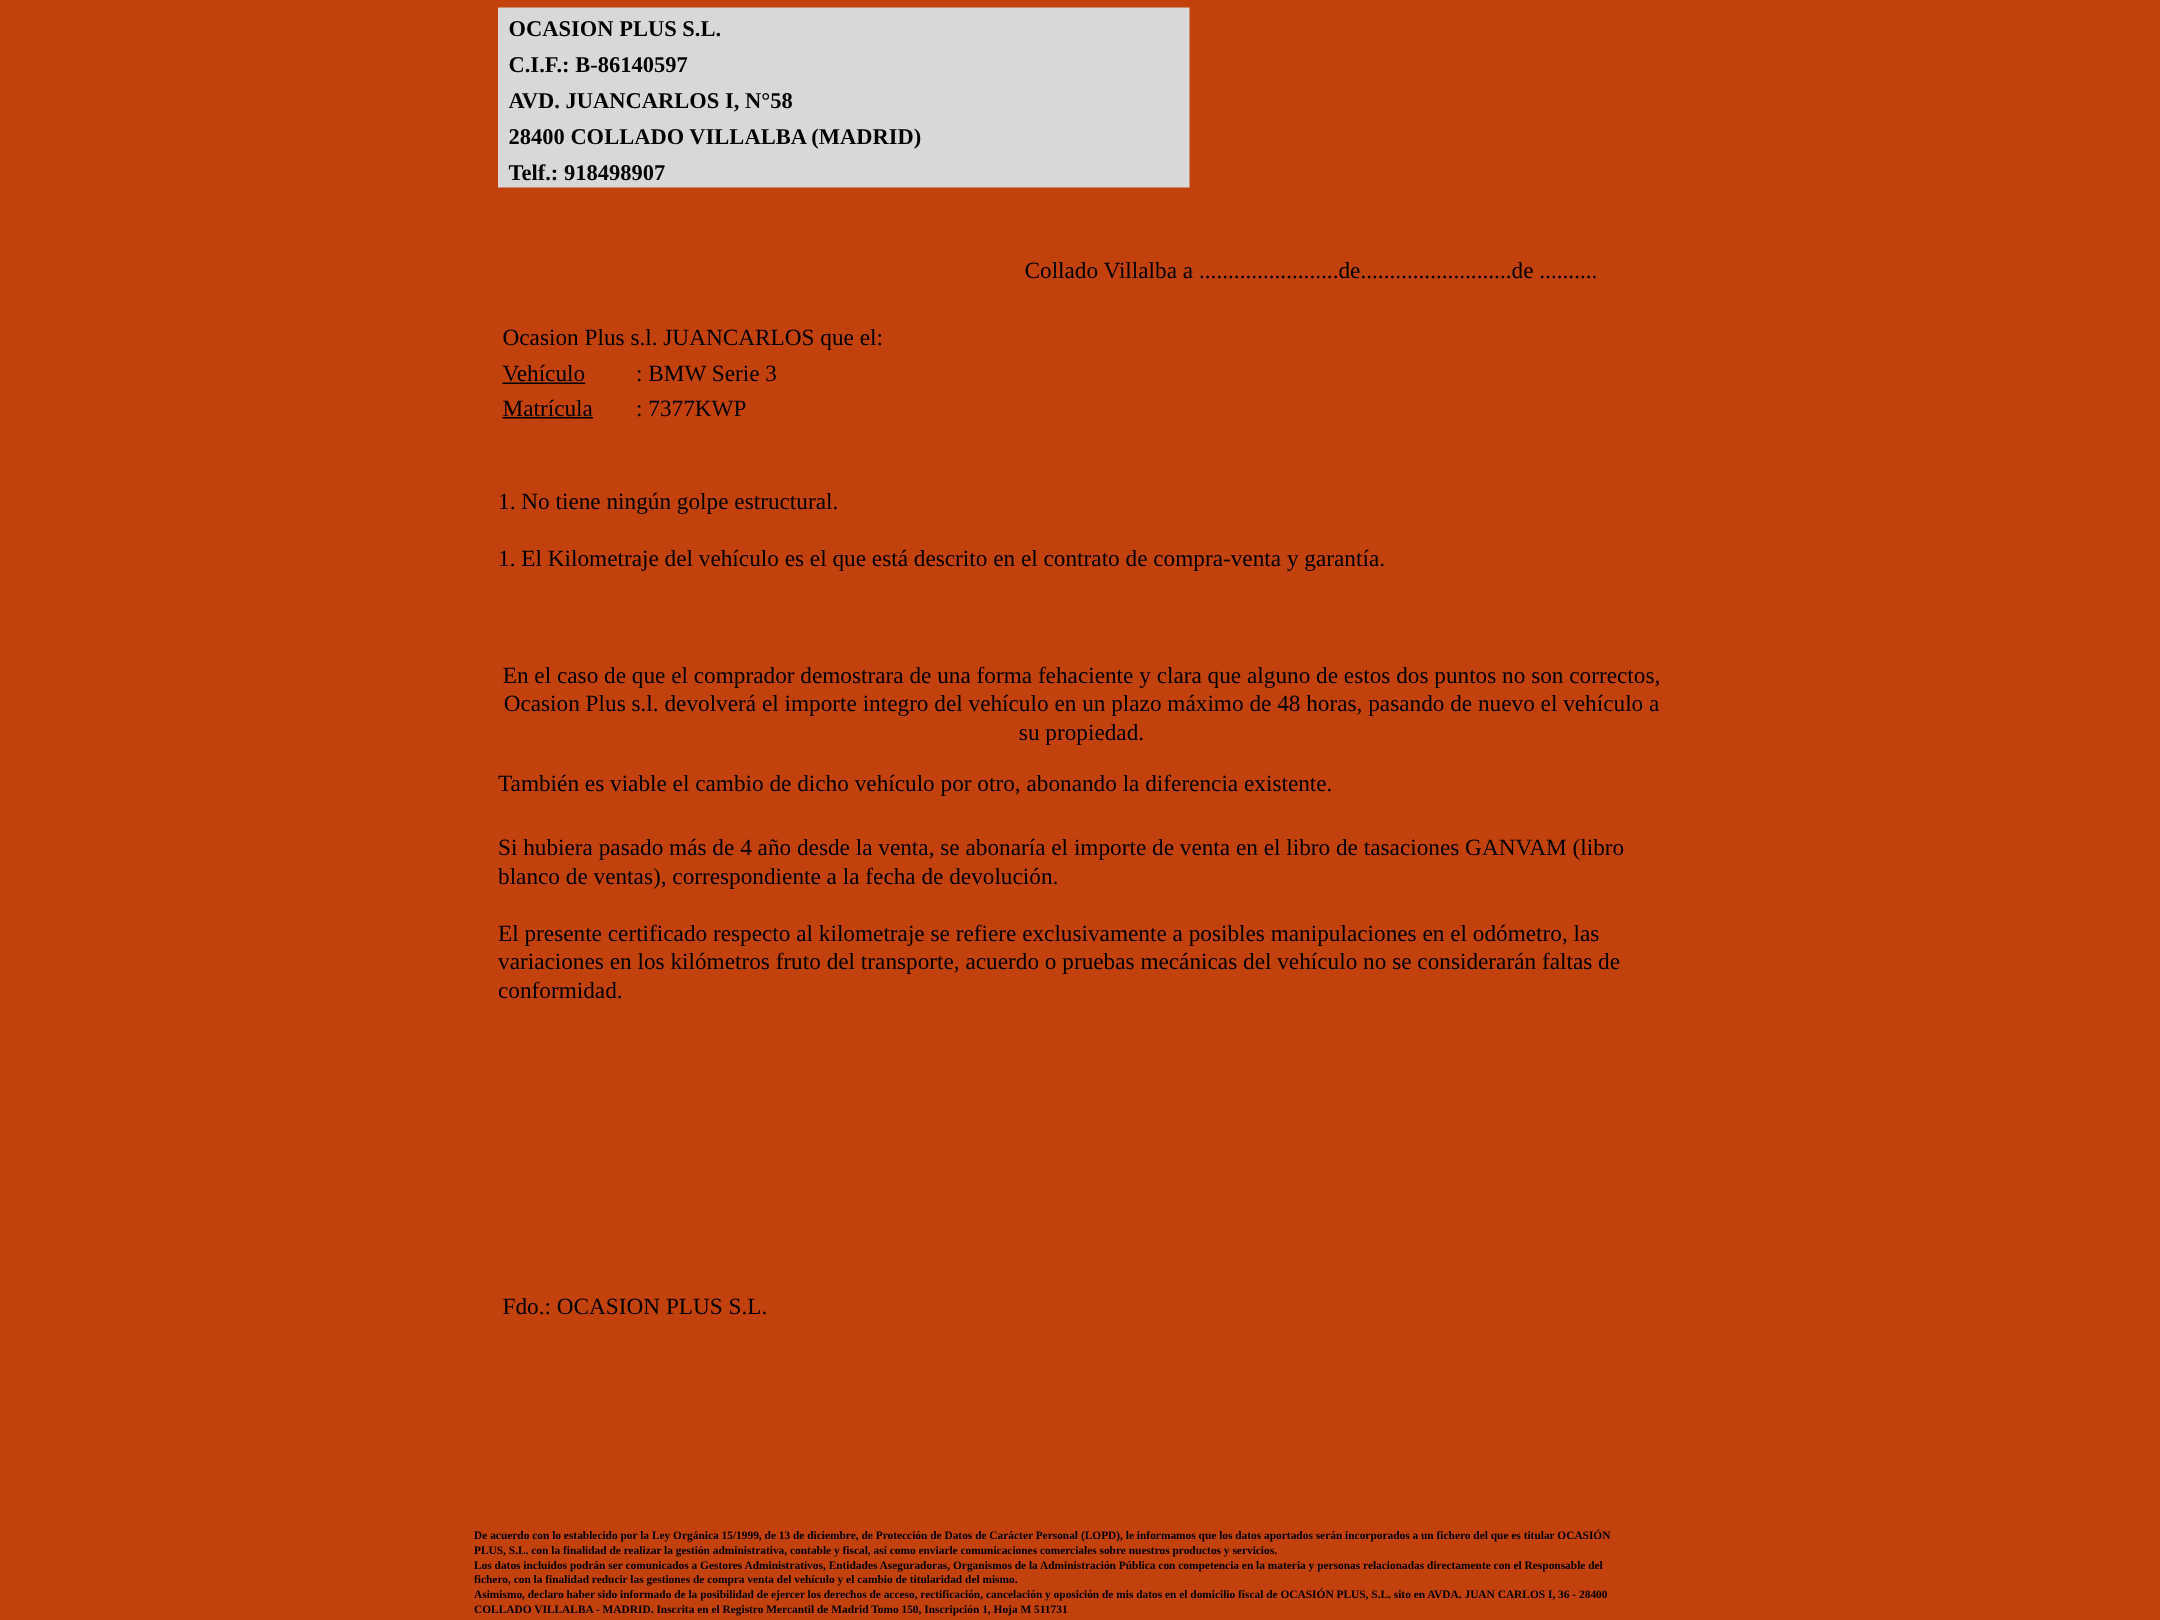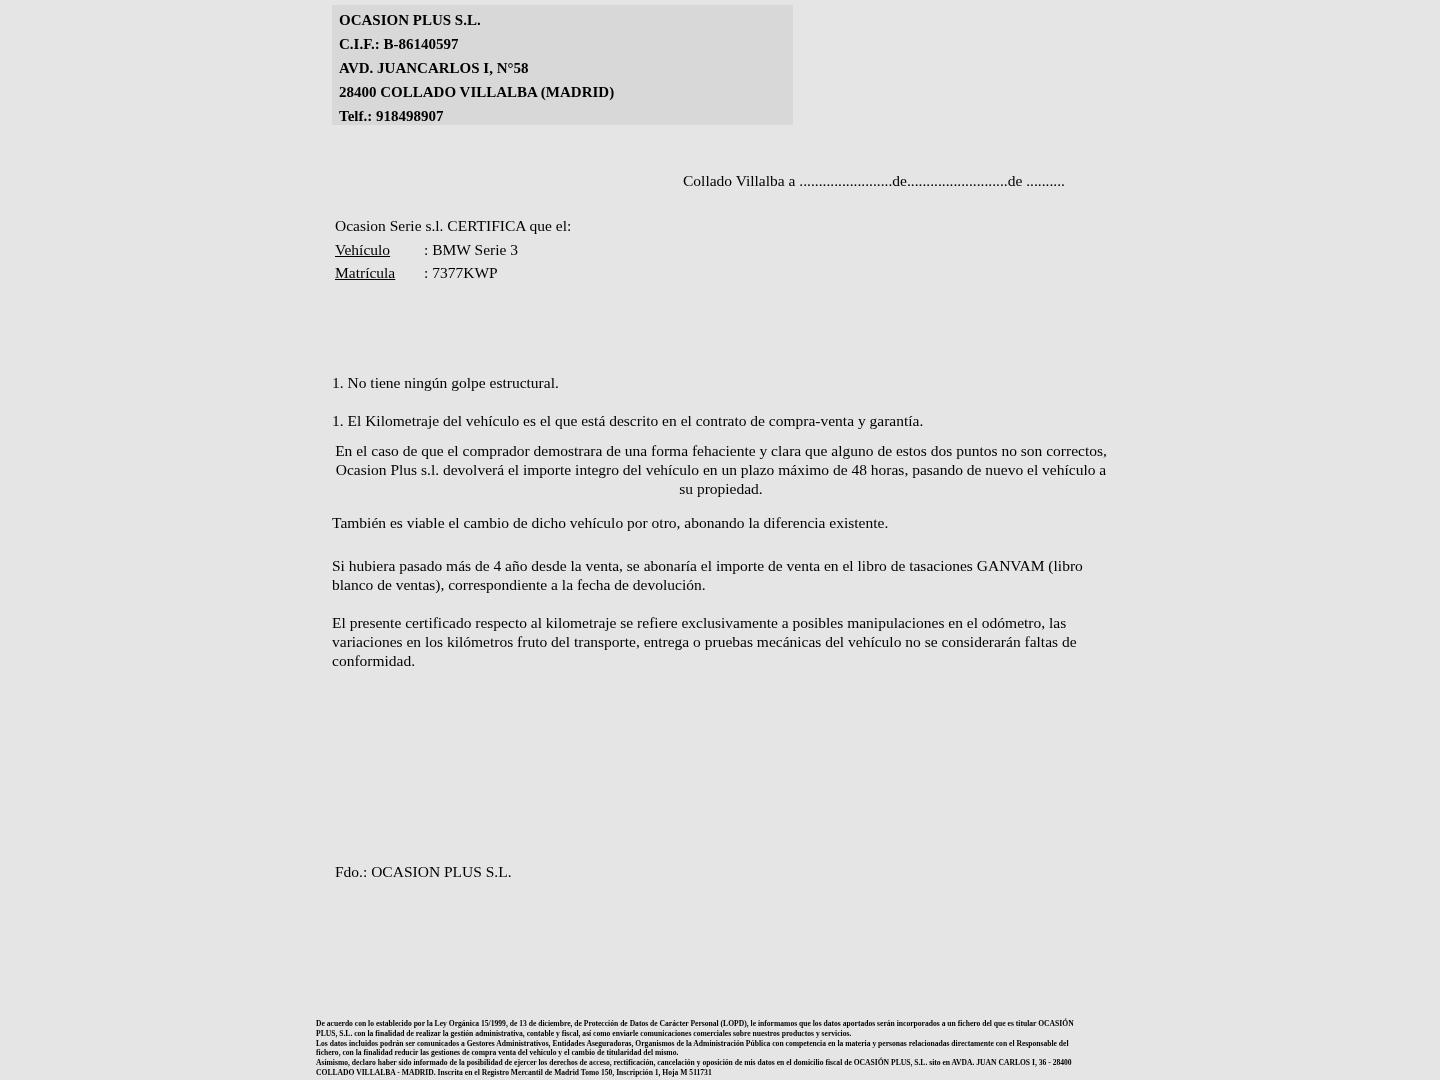--- a/index.html
+++ b/index.html
@@ -5,21 +5,21 @@
   * { margin: 0; padding: 0; box-sizing: border-box; }
   html, body { background: #ffffff; }
   body {
     font-family: "Liberation Serif", "DejaVu Serif", serif;
     color: #000000;
   }
   .page {
     position: relative;
     width: 1440px;
     height: 1080px;
-    background: #e5e5e5;
+    background: #c2410c;
     overflow: hidden;
   }
   .header-box {
     position: absolute;
     left: 332px;
     top: 5px;
     width: 461px;
     height: 120px;
     background: #d8d8d8;
     padding: 3px 0 0 7px;
@@ -54,21 +54,20 @@
   .field-label {
     display: inline-block;
     width: 89px;
   }
   .u { text-decoration: underline; }
   .point {
     position: absolute;
     left: 332px;
     width: 780px;
     font-size: 15.5px;
-    margin-top: 48px;
   }
   .point.p1 { top: 326px; }
   .point.p2 { top: 364px; }
   .para {
     position: absolute;
     left: 332px;
     width: 778px;
     font-size: 15.5px;
     line-height: 19px;
   }
@@ -101,37 +100,37 @@
   <div class="header-box">
     <div class="header-line">OCASION PLUS S.L.</div>
     <div class="header-line">C.I.F.: B-86140597</div>
     <div class="header-line">AVD. JUANCARLOS I, N°58</div>
     <div class="header-line">28400 COLLADO VILLALBA (MADRID)</div>
     <div class="header-line">Telf.: 918498907</div>
   </div>
 
   <div class="date-line">Collado Villalba a ........................de..........................de ..........</div>
 
-  <div class="certify-intro">Ocasion Serie s.l. CERTIFICA que el:</div>
+  <div class="certify-intro">Ocasion Plus s.l. JUANCARLOS que el:</div>
 
   <div class="field-row vehicle">
     <span class="field-label"><span class="u">Vehículo</span></span><span>: BMW Serie 3</span>
   </div>
 
   <div class="field-row plate">
     <span class="field-label"><span class="u">Matrícula</span></span><span>: 7377KWP</span>
   </div>
 
   <div class="point p1">1. No tiene ningún golpe estructural.</div>
   <div class="point p2">1. El Kilometraje del vehículo es el que está descrito en el contrato de compra-venta y garantía.</div>
 
   <div class="para pa1">En el caso de que el comprador demostrara de una forma fehaciente y clara que alguno de estos dos puntos no son correctos, Ocasion Plus s.l. devolverá el importe integro del vehículo en un plazo máximo de 48 horas, pasando de nuevo el vehículo a su propiedad.</div>
   <div class="para pa2">También es viable el cambio de dicho vehículo por otro, abonando la diferencia existente.</div>
   <div class="para pa3">Si hubiera pasado más de 4 año desde la venta, se abonaría el importe de venta en el libro de tasaciones GANVAM (libro blanco de ventas), correspondiente a la fecha de devolución.</div>
-  <div class="para pa4">El presente certificado respecto al kilometraje se refiere exclusivamente a posibles manipulaciones en el odómetro, las variaciones en los kilómetros fruto del transporte, entrega o pruebas mecánicas del vehículo no se considerarán faltas de conformidad.</div>
+  <div class="para pa4">El presente certificado respecto al kilometraje se refiere exclusivamente a posibles manipulaciones en el odómetro, las variaciones en los kilómetros fruto del transporte, acuerdo o pruebas mecánicas del vehículo no se considerarán faltas de conformidad.</div>
 
   <div class="signature">Fdo.: OCASION PLUS S.L.</div>
 
   <div class="legal">
     <p>De acuerdo con lo establecido por la Ley Orgánica 15/1999, de 13 de diciembre, de Protección de Datos de Carácter Personal (LOPD), le informamos que los datos aportados serán incorporados a un fichero del que es titular OCASIÓN PLUS, S.L. con la finalidad de realizar la gestión administrativa, contable y fiscal, así como enviarle comunicaciones comerciales sobre nuestros productos y servicios.</p>
     <p>Los datos incluidos podrán ser comunicados a Gestores Administrativos, Entidades Aseguradoras, Organismos de la Administración Pública con competencia en la materia y personas relacionadas directamente con el Responsable del fichero, con la finalidad reducir las gestiones de compra venta del vehículo y el cambio de titularidad del mismo.</p>
     <p>Asimismo, declaro haber sido informado de la posibilidad de ejercer los derechos de acceso, rectificación, cancelación y oposición de mis datos en el domicilio fiscal de OCASIÓN PLUS, S.L. sito en AVDA. JUAN CARLOS I, 36 - 28400 COLLADO VILLALBA - MADRID. Inscrita en el Registro Mercantil de Madrid Tomo 150, Inscripción 1, Hoja M 511731</p>
   </div>
 
 </div>

